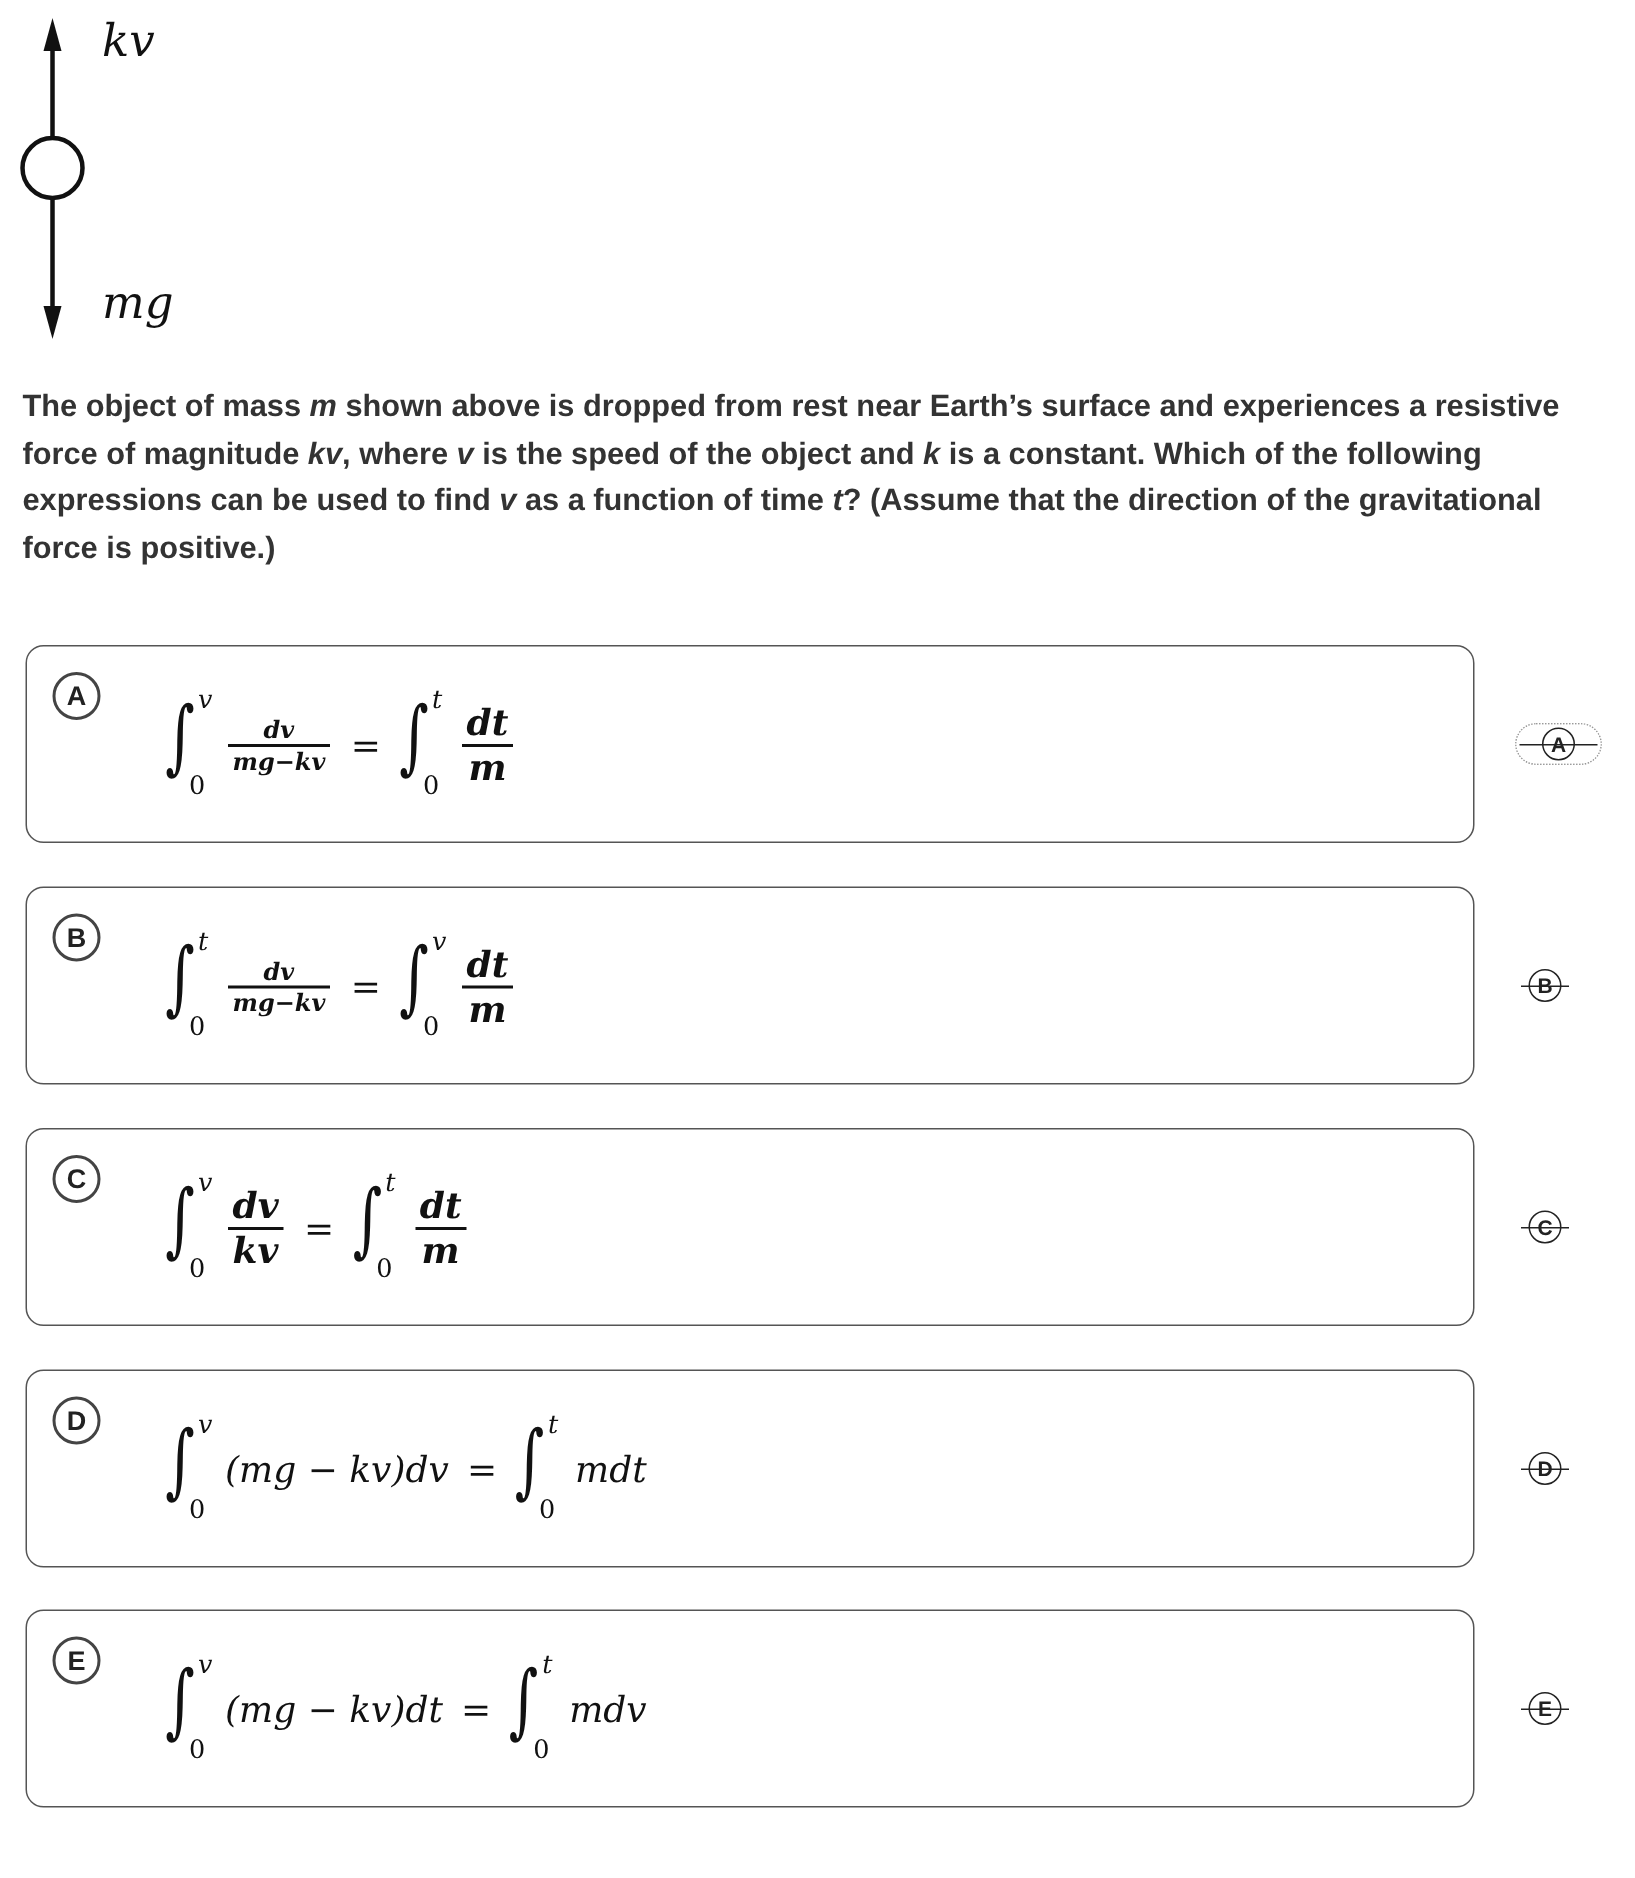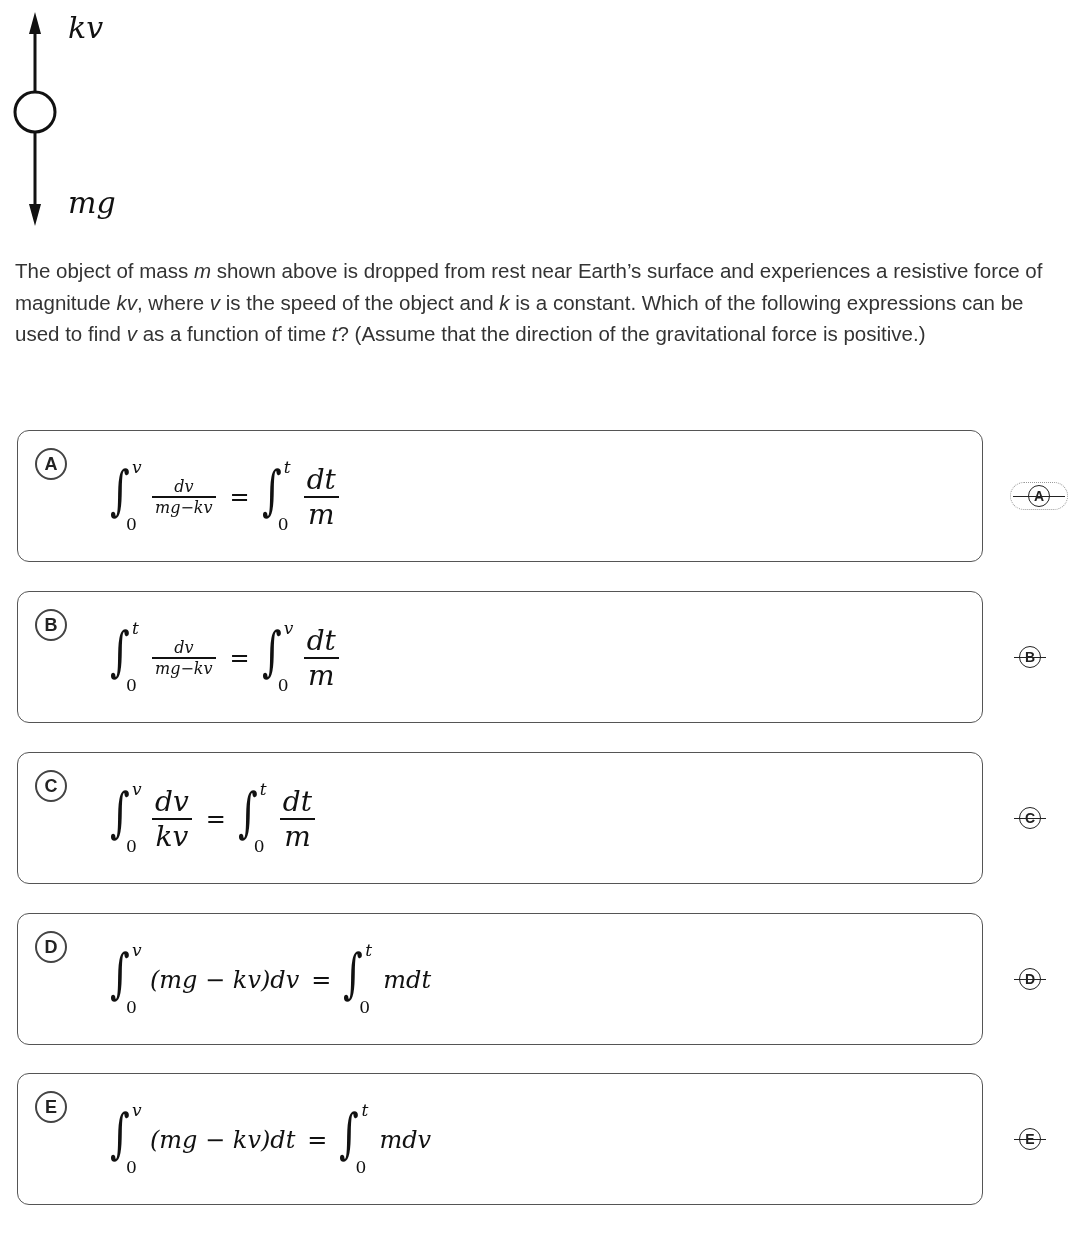--- a/index.html
+++ b/index.html
@@ -1,35 +1,35 @@
 <!DOCTYPE html>
 <html><head>
 <meta charset="utf-8">
 <style>
   html, body { margin: 0; padding: 0; background: #ffffff; }
   body { width: 1090px; height: 1252px; position: relative; overflow: hidden;
          font-family: "Liberation Sans", sans-serif; color: #222; }
   .diagram { position: absolute; left: 0; top: 0; width: 200px; height: 240px; }
   .diagram .lbl { position: absolute; font-family: "DejaVu Serif", serif; font-style: italic; font-size: 30px; color: #111; }
-  .prompt { position: absolute; left: 15px; top: 255px; width: 1050px; font-size: 20.5px; line-height: 31.5px; color: #333; }
+  .prompt { position: absolute; left: 15px; top: 255px; width: 1050px; font-size: 20.5px; line-height: 31.5px; color: #333; font-weight: bold; }
   .prompt i { font-style: italic; }
   .choice { position: absolute; left: 17px; width: 966px; height: 132px; border: 1.5px solid #555; border-radius: 12px; background: #fff; box-sizing: border-box; }
   .letter { position: absolute; left: 17px; top: 17px; width: 32px; height: 32px; border: 2.5px solid #444; border-radius: 50%; box-sizing: border-box;
             display: flex; align-items: center; justify-content: center; font-weight: bold; font-size: 18px; color: #222; }
   .math { position: absolute; left: 88px; top: 26px; height: 80px; display: flex; align-items: center;
           font-family: "DejaVu Serif", serif; font-style: italic; color: #111; font-size: 24px; }
   .integral { position: relative; display: inline-block; width: 40px; height: 80px; }
   .integral .sign { position: absolute; left: 0; top: 4px; font-style: normal; font-size: 54px; line-height: 60px; font-family: "DejaVu Serif", serif; transform: scaleX(0.7); }
   .integral .up { position: absolute; left: 26px; top: 0px; font-size: 17px; }
   .integral .lo { position: absolute; left: 20px; top: 57px; font-size: 17px; font-style: normal; }
-  .frac { display: inline-flex; flex-direction: column; align-items: center; margin: 0 6px; }
+  .frac { display: inline-flex; flex-direction: column; align-items: center; margin: 0 6px; font-weight: bold; }
   .frac .num, .frac .den { padding: 0 3px; line-height: 1.2; }
   .frac .bar { width: 100%; height: 1.3px; background: #111; }
   .frac.small { font-size: 16px; }
-  .frac.big { font-size: 28px; }
+  .frac.big { font-size: 24px; }
   .eq { font-style: normal; margin: 0 8px; font-size: 24px; }
   .expr { margin: 0 4px; }
   .strike { position: absolute; width: 36px; height: 26px; display: flex; align-items: center; justify-content: center; }
   .strike .circ { width: 22px; height: 22px; border: 1.3px solid #222; border-radius: 50%; box-sizing: border-box; display: flex; align-items: center; justify-content: center; font-weight: bold; font-size: 14px; }
   .strike .line { position: absolute; left: 2px; right: 2px; top: 50%; height: 1.3px; background: #222; }
   .strike.focused { outline: 1px dotted #999; border-radius: 13px; width: 56px; left: 1011px !important; }
 </style>
 </head>
 <body>
 

